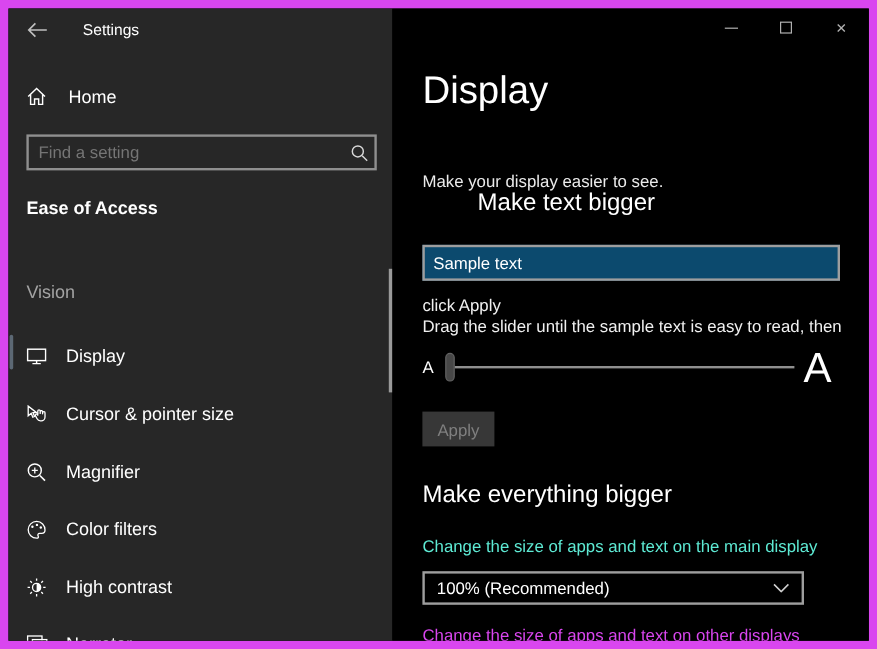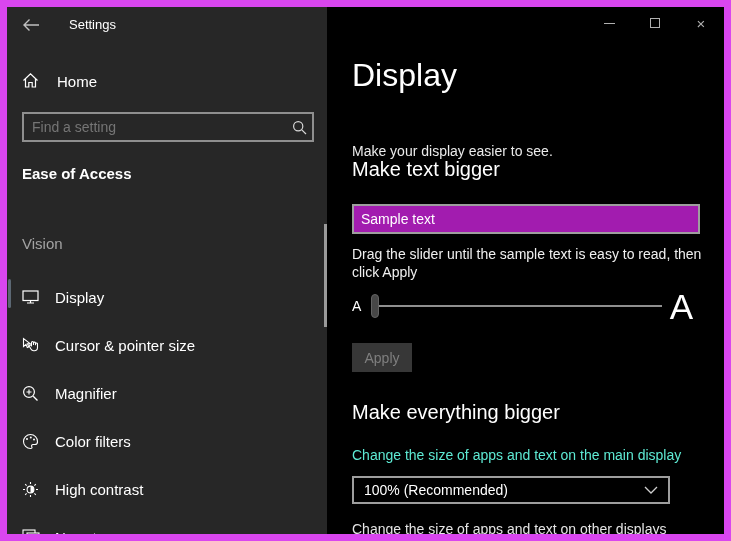--- a/index.html
+++ b/index.html
@@ -39,45 +39,45 @@
   .caption{position:absolute;right:0;top:0;height:32px;display:flex;}
   .cap-btn{width:46px;height:32px;display:flex;align-items:center;justify-content:center;color:#b0b0b0;font-size:13px;}
   .min-glyph{display:block;width:11px;height:1px;background:#b0b0b0;}
   .max-glyph{display:block;width:10px;height:10px;border:1px solid #b0b0b0;}
   .close-glyph{font-size:15px;line-height:15px;color:#b0b0b0;}
   
   .main{position:absolute;left:320px;top:0;width:411px;height:100%;background:#000;color:#fff;}
   .page-title{position:absolute;left:25px;top:50px;font-size:32px;font-weight:300;color:#fff;}
   .page-subtitle{position:absolute;left:25px;top:104px;font-size:14px;color:#ebebeb;margin-top:32px;}
   .h2{position:absolute;left:25px;font-size:20px;font-weight:400;color:#fff;}
-  .h2.text-bigger{top:151px;}
+  .h2.text-bigger{top:151px;margin-left:46px;}
   .h2.everything-bigger{top:394px;}
   .sample-box{
     position:absolute;left:25px;top:197px;width:348px;height:30px;
-    border:2px solid #9e9e9e;background:#a21caf;display:flex;align-items:center;
+    border:2px solid #9e9e9e;background:#0c4a6e;display:flex;align-items:center;
   }
   .sample-box span{font-size:14px;color:#fff;padding-left:7px;}
   .instruction{position:absolute;left:25px;top:238px;width:356px;font-size:14px;line-height:18px;color:#f0f0f0;}
   .slider-row{position:absolute;left:25px;top:279px;width:341px;height:40px;display:flex;align-items:center;}
   .slider-min{font-size:14px;color:#fff;margin-right:10px;}
   .slider-thumb{width:8px;height:24px;border-radius:4px;background:#474747;border:1px solid #636363;flex:0 0 auto;}
   .slider-track{flex:1;height:2px;background:#8f8f8f;}
   .slider-max{font-size:35px;font-weight:300;color:#fff;margin-left:8px;line-height:35px;}
   .apply-btn{
     position:absolute;left:25px;top:336px;width:60px;height:29px;background:#373737;
     border:none;color:#7f7f7f;font-size:14px;text-align:center;
   }
   .field-label{position:absolute;left:25px;top:440px;font-size:14px;color:#5eead4;white-space:nowrap;}
   .dropdown{
     position:absolute;left:25px;top:469px;width:318px;height:28px;
     border:2px solid #9e9e9e;background:#000;display:flex;align-items:center;justify-content:space-between;
   }
   .dropdown .val{font-size:14px;color:#fff;padding-left:10px;white-space:nowrap;}
   .dropdown .chev{padding-right:10px;display:flex;align-items:center;}
-  .dim-label{position:absolute;left:25px;top:514px;font-size:14px;color:#e5e5e5;white-space:nowrap;}
+  .dim-label{position:absolute;left:25px;top:514px;font-size:14px;color:#d946ef;white-space:nowrap;}
   svg{display:block;}
 </style>
 </head>
 <body>
 
 <div class="window">
 
   <div class="sidebar">
 
     <div class="back-btn">
@@ -189,22 +189,22 @@
     <div class="page-title">Display</div>
     <div class="page-subtitle">Make your display easier to see.</div>
 
     <div class="h2 text-bigger">Make text bigger</div>
 
     <div class="sample-box">
       <span>Sample text</span>
     </div>
 
     <div class="instruction">
+      <div>click Apply</div>
       <div>Drag the slider until the sample text is easy to read, then</div>
-      <div>click Apply</div>
     </div>
 
     <div class="slider-row">
       <span class="slider-min">A</span>
       <span class="slider-thumb"></span>
       <span class="slider-track"></span>
       <span class="slider-max">A</span>
     </div>
 
     <button class="apply-btn">Apply</button>

